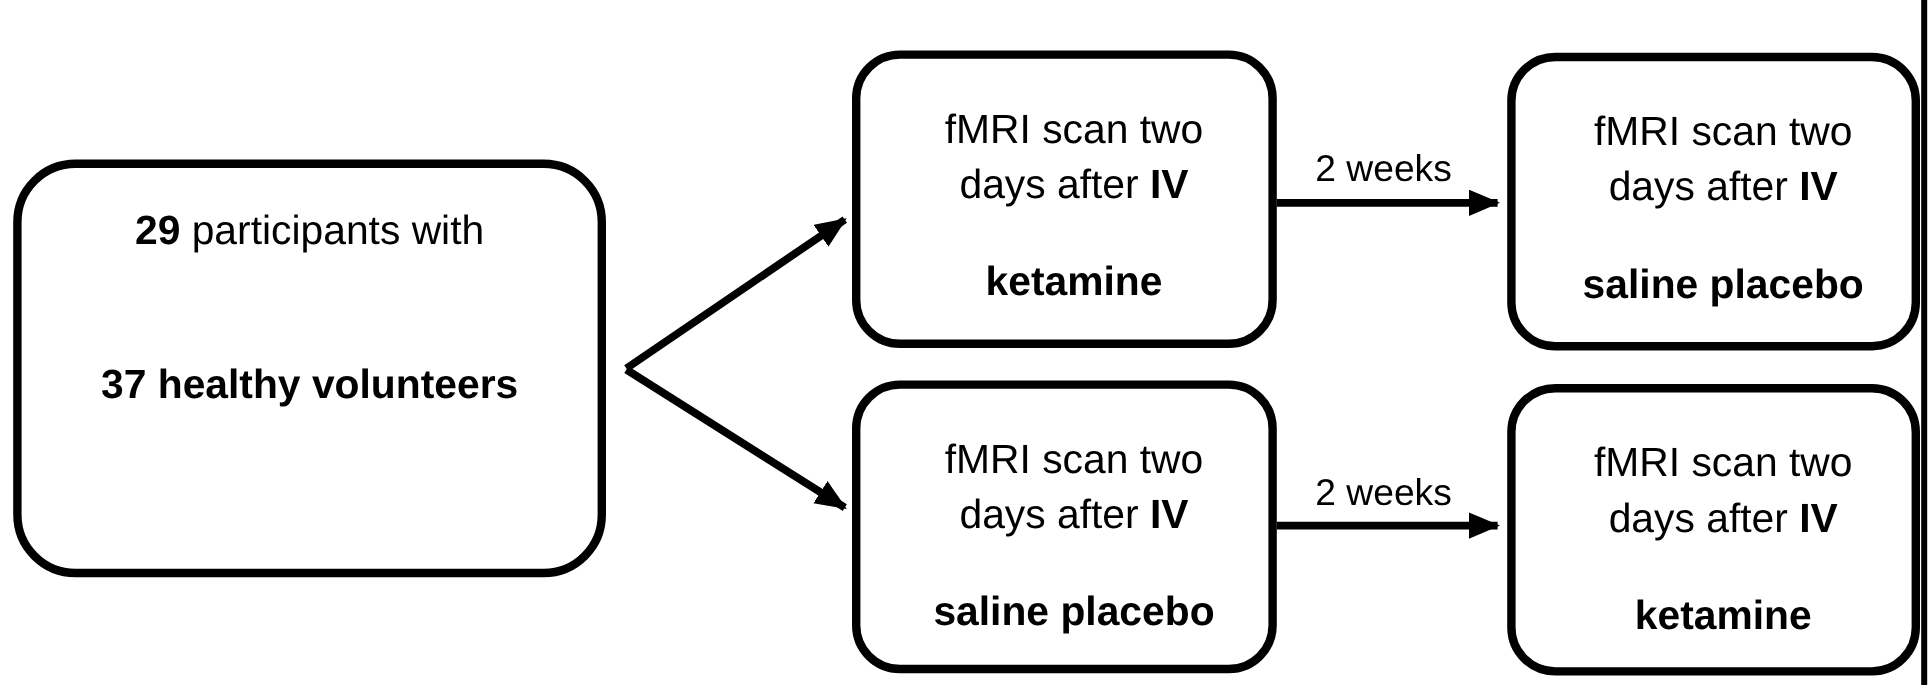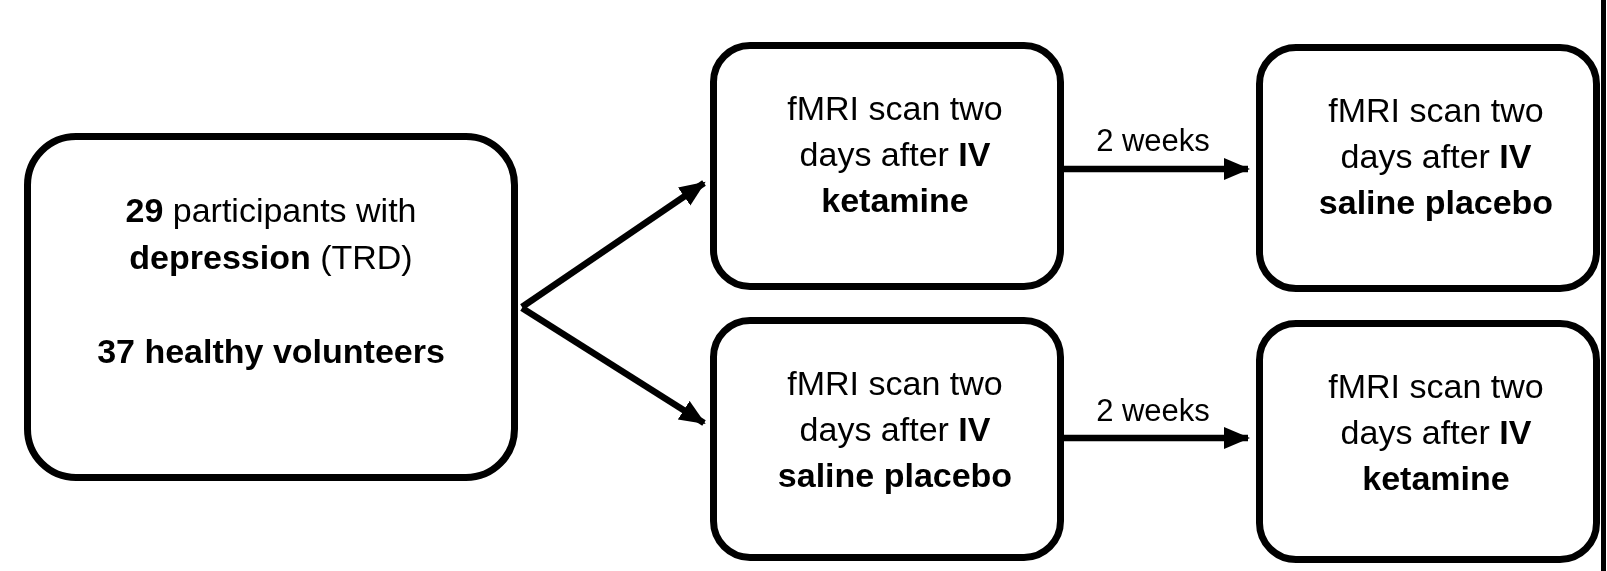--- a/index.html
+++ b/index.html
@@ -24,43 +24,43 @@
     height: 571px;
   }
   .box {
     position: absolute;
     box-sizing: border-box;
     border: 7px solid #000000;
     background: #ffffff;
     text-align: center;
   }
   .participants-box {
-    left: 24px;
+    left: 11px;
     top: 133px;
     width: 494px;
     height: 348px;
     border-radius: 52px;
-    padding-top: 47px;
+    padding-top: 29px;
     font-size: 34px;
     line-height: 47px;
   }
   .scan-box {
     width: 354px;
     height: 248px;
     border-radius: 40px;
     padding-top: 36px;
     font-size: 34px;
     line-height: 46px;
     padding-left: 16px;
   }
   .scan-box.tm { left: 710px;  top: 42px;  }
   .scan-box.tr { left: 1256px; top: 44px;  width: 344px; }
   .scan-box.bm { left: 710px;  top: 317px; height: 244px; }
   .scan-box.br { left: 1256px; top: 320px; width: 344px; height: 243px; }
-  .b { font-weight: bold; }
+  .b { font-weight: bold; margin-top: 35px; }
   .spacer { height: 47px; }
   .interval-label {
     position: absolute;
     width: 190px;
     text-align: center;
     font-size: 31px;
     line-height: 34px;
     color: #000000;
   }
   .interval-label.top    { left: 1058px; top: 124px; }
@@ -86,21 +86,20 @@
       </marker>
     </defs>
     <line x1="522" y1="307" x2="704" y2="183" stroke="#000000" stroke-width="6.5" marker-end="url(#arrowhead)"></line>
     <line x1="522" y1="308" x2="704" y2="423" stroke="#000000" stroke-width="6.5" marker-end="url(#arrowhead)"></line>
     <line x1="1064" y1="169" x2="1248" y2="169" stroke="#000000" stroke-width="6.5" marker-end="url(#arrowhead)"></line>
     <line x1="1064" y1="438" x2="1248" y2="438" stroke="#000000" stroke-width="6.5" marker-end="url(#arrowhead)"></line>
   </svg>
 
   <div class="box participants-box">
     <div class="line"><span class="b">29 </span><span>participants with</span></div>
-    <div class="line"><span class="b">depression </span><span>(TRD)</span></div>
     <div class="spacer"></div>
     <div class="line b">37 healthy volunteers</div>
   </div>
 
   <div class="box scan-box tm">
     <div class="line">fMRI scan two</div>
     <div class="line"><span>days after </span><span class="b">IV</span></div>
     <div class="line b">ketamine</div>
   </div>
 

